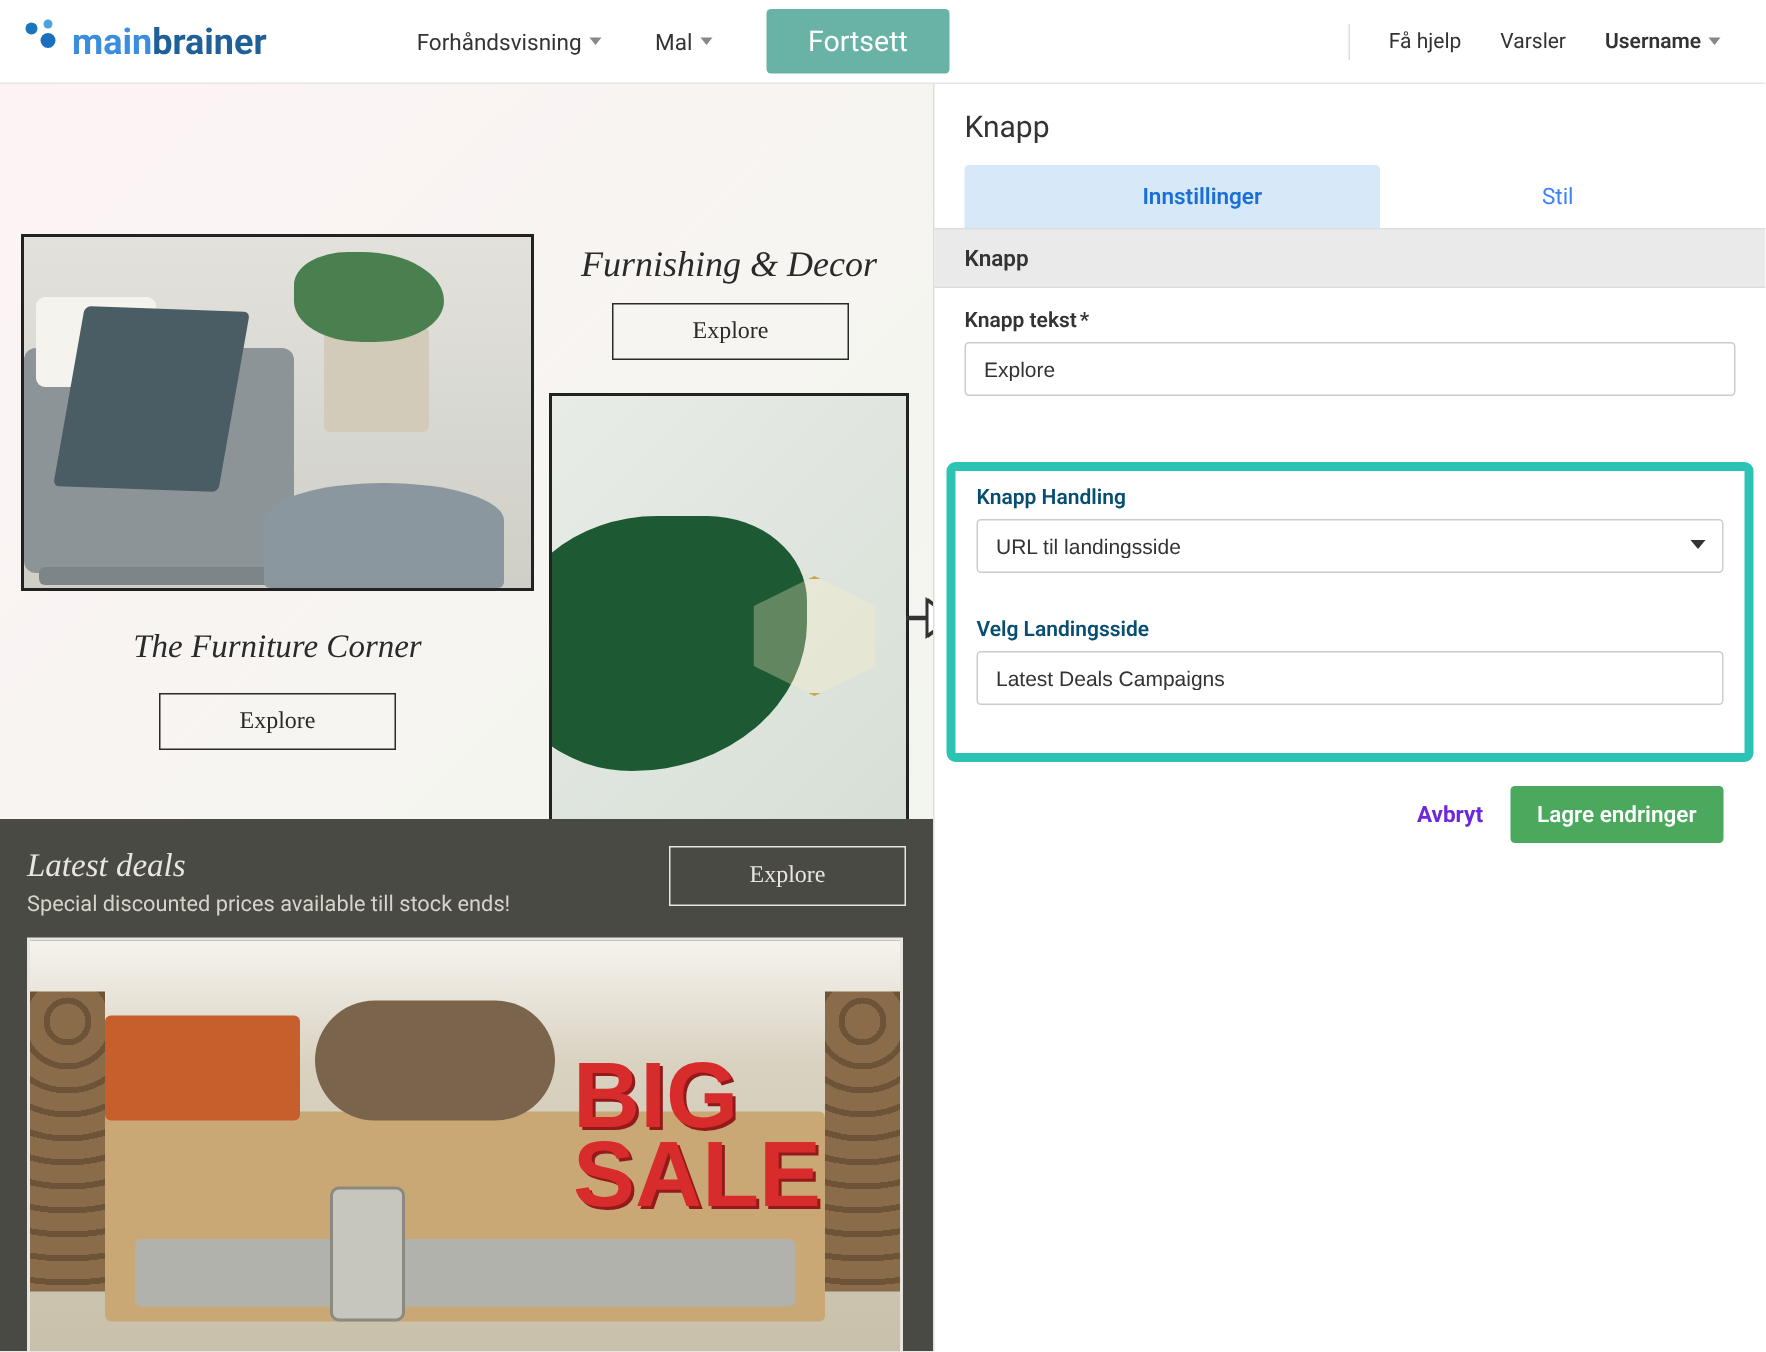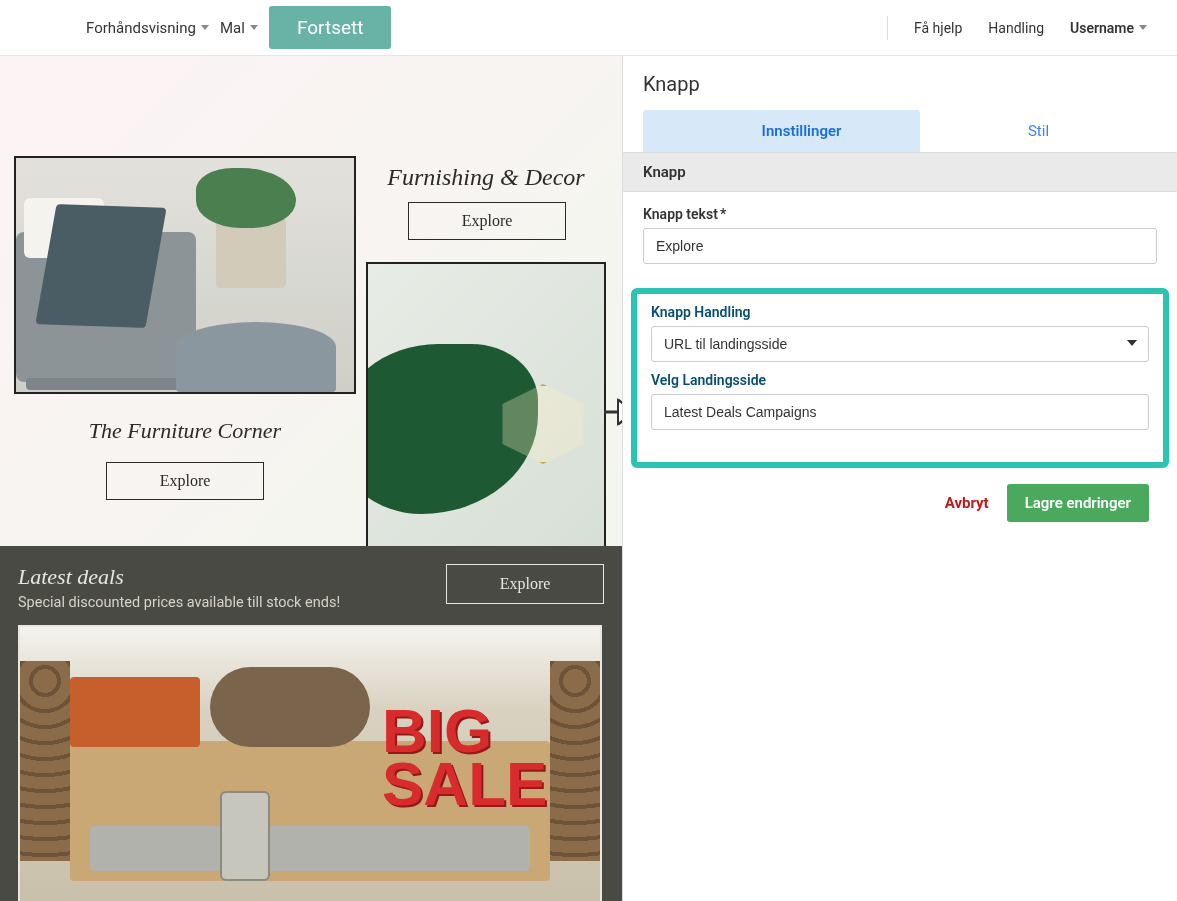--- a/index.html
+++ b/index.html
@@ -30,22 +30,22 @@
 .logo-text {
   font-size: 24px;
   font-weight: 700;
 }
 .logo-main { color: #3b8dde; }
 .logo-brainer { color: #206099; }
 
 .nav-center {
   display: flex;
   align-items: center;
-  margin-left: 76px;
-  gap: 11px;
+  margin-left: 100px;
+  gap: 36px;
 }
 .nav-item {
   font-size: 15px;
   color: #333;
   cursor: pointer;
   display: flex;
   align-items: center;
   gap: 5px;
 }
 .caret-down {
@@ -279,21 +279,21 @@
 .section-label {
   background: #eaeaea;
   padding: 10px 20px;
   font-size: 15px;
   font-weight: 600;
   color: #333;
   border-top: 1px solid #ddd;
   border-bottom: 1px solid #ddd;
 }
 .form-area { padding: 14px 20px; }
-.field { margin-bottom: 10px; }
+.field { margin-bottom: 30px; }
 .field-label {
   font-size: 14px;
   color: #333;
   font-weight: 600;
   margin-bottom: 6px;
   display: block;
 }
 .req { color: #333; margin-left: 2px; }
 .input {
   width: 100%;
@@ -325,55 +325,67 @@
 .actions {
   display: flex;
   justify-content: flex-end;
   gap: 18px;
   padding: 0 28px;
   align-items: center;
 }
 .btn-cancel {
   font-size: 15px;
   font-weight: 700;
-  color: #b91c1c;
+  color: #6d28d9;
   cursor: pointer;
   margin-left: 41px;
 }
 .btn-save {
   background: #4aa95c;
   color: #fff;
   font-size: 15px;
   font-weight: 600;
   padding: 10px 18px;
   border-radius: 3px;
   cursor: pointer;
 }
 </style>
 </head>
 <body>
 
 <div class="topbar">
+  <div class="logo">
+    <span class="logo-dots">
+      <svg width="28" height="28" viewBox="0 0 28 28">
+        <circle cx="7" cy="7" r="4" fill="#1a75bc"></circle>
+        <circle cx="18" cy="4" r="3" fill="#4ba3e2"></circle>
+        <circle cx="18" cy="15" r="5" fill="#1a6fbf"></circle>
+      </svg>
+    </span>
+    <span class="logo-text">
+      <span class="logo-main">main</span><span class="logo-brainer">brainer</span>
+    </span>
+  </div>
 
   <div class="nav-center">
     <div class="nav-item">
       <span>Forhåndsvisning</span>
       <span class="caret-down"></span>
     </div>
     <div class="nav-item">
       <span>Mal</span>
       <span class="caret-down"></span>
     </div>
     <div class="nav-continue">Fortsett</div>
   </div>
 
   <div class="nav-right">
     <div class="nav-divider"></div>
     <div class="nav-right-item">Få hjelp</div>
-    <div class="nav-right-item">Handling</div>
+    <div class="nav-right-item">Varsler</div>
     <div class="nav-right-item username">
       <span>Username</span>
       <span class="caret-down"></span>
     </div>
   </div>
 </div>
 
 <div class="main">
   <div class="canvas">
     <div class="section-top">

